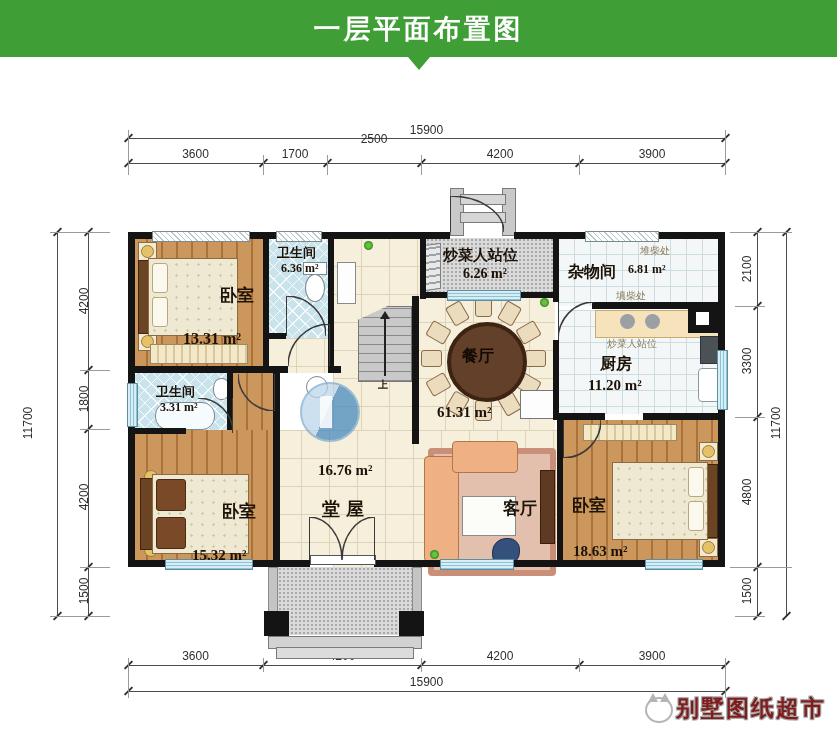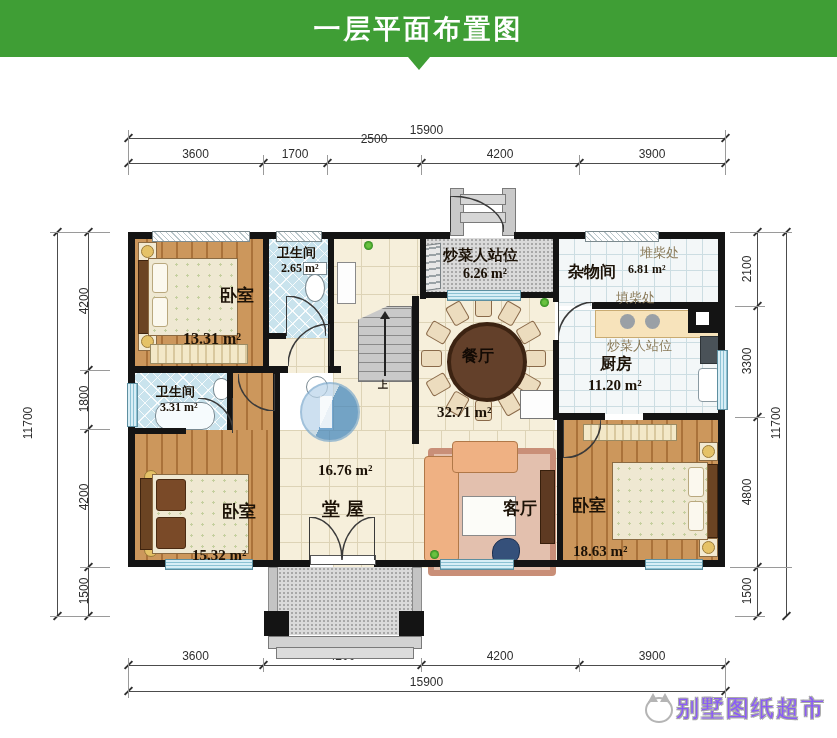--- a/index.html
+++ b/index.html
@@ -43,21 +43,21 @@
   .tileblue{position:absolute;z-index:5;background:#c9e3ed;
         background-image:repeating-linear-gradient(45deg,rgba(255,255,255,.85) 0 1px,transparent 1px 9px),
         repeating-linear-gradient(-45deg,rgba(255,255,255,.85) 0 1px,transparent 1px 9px);}
   .stipple{position:absolute;z-index:5;background:#dadada;
         background-image:radial-gradient(#a8a8a8 1px,transparent 1px);background-size:4px 4px;}
   
   .rlab{position:absolute;font-family:"Liberation Serif",serif;font-weight:bold;color:#1c1207;
         z-index:50;white-space:nowrap;}
   .alab{position:absolute;font-family:"Liberation Serif",serif;font-weight:bold;color:#1c1207;
         z-index:50;white-space:nowrap;}
-  .tiny{position:absolute;font-size:13px;color:#8a7a58;z-index:50;white-space:nowrap;}
+  .tiny{position:absolute;font-size:10px;color:#8a7a58;z-index:50;white-space:nowrap;}
   
   .furn{position:absolute;z-index:12;}
   .bedmat{background:#efe8d2;background-image:radial-gradient(#c5cf9f 1.2px,transparent 1.2px);
         background-size:11px 11px;border:1px solid #8a6a42;}
   .pillow{background:#fbf8ee;border:1px solid #b9a87e;border-radius:3px;}
   .nstand{background:#f3ead2;border:1px solid #8a6a42;}
   .lamp{border-radius:50%;background:#e5c267;border:1px solid #9a7a3a;}
   .bench{background:repeating-linear-gradient(90deg,#f3e8c8 0 6px,#d9c89e 6px 8px);border:1px solid #9a8a62;}
   .sofa{background:#efb183;border:1px solid #b07848;border-radius:4px;}
   .chair{position:absolute;width:15px;height:19px;background:#ecdcbe;border:1px solid #8a6a4a;
@@ -66,21 +66,21 @@
   
   .wm-cn{position:absolute;font-size:46px;font-weight:bold;letter-spacing:8px;
         color:rgba(125,125,125,.55);z-index:60;white-space:nowrap;}
   .wm-en{position:absolute;font-size:15px;font-weight:bold;letter-spacing:3.5px;
         color:rgba(95,150,205,.6);z-index:60;white-space:nowrap;}
   .wm-logo{position:absolute;width:56px;height:56px;border-radius:50%;z-index:60;
         background:linear-gradient(115deg,#b9d4ea 46%,#3d83bc 46%);opacity:.7;border:2px solid #7aa8cc;}
   .wm-logo:after{content:"";position:absolute;left:18px;top:12px;width:12px;height:32px;
         background:rgba(255,255,255,.85);}
   .corner-brand{position:absolute;z-index:70;font-family:"Liberation Serif",serif;
-        font-weight:normal;font-size:23px;color:#8b5cf6;letter-spacing:2px;white-space:nowrap;
+        font-weight:bold;font-size:23px;color:#7f1d1d;letter-spacing:2px;white-space:nowrap;
         text-shadow:-1px -1px 0 #a9a9a9,1px -1px 0 #a9a9a9,-1px 1px 0 #a9a9a9,1px 1px 0 #a9a9a9;}
   .cat{position:absolute;z-index:70;width:24px;height:22px;border-radius:50%;
         background:#fff;border:2px solid #b5b5b5;}
   .cat:before,.cat:after{content:"";position:absolute;top:-6px;width:0;height:0;
         border-left:5px solid transparent;border-right:5px solid transparent;
         border-bottom:9px solid #b5b5b5;}
   .cat:before{left:1px;} .cat:after{right:1px;}
   .stair{position:absolute;z-index:12;background:#c9c9c9;
         background-image:repeating-linear-gradient(0deg,#8a8a8a 0 1px,transparent 1px 9px);
         clip-path:polygon(0 18%,55% 0,100% 0,100% 100%,0 100%);border:1px solid #777;}
@@ -359,28 +359,28 @@
   <div class="furn pillow" style="left:688px;top:467px;width:14px;height:28px"></div>
   <div class="furn pillow" style="left:688px;top:501px;width:14px;height:28px"></div>
 
   <div class="greenplant" style="left:364px;top:241px"></div>
   <div class="greenplant" style="left:540px;top:298px"></div>
   <div class="greenplant" style="left:430px;top:550px"></div>
 
   <span class="rlab" style="left:220px;top:284px;font-size:17px">卧室</span>
   <span class="alab" style="left:183px;top:330px;font-size:16px">13.31 m²</span>
   <span class="rlab" style="left:277px;top:244px;font-size:13px">卫生间</span>
-  <span class="alab" style="left:281px;top:261px;font-size:12px">2.65 m²</span>
+  <span class="alab" style="left:281px;top:261px;font-size:12px">6.36 m²</span>
   <span class="rlab" style="left:443px;top:246px;font-size:15px">炒菜人站位</span>
   <span class="alab" style="left:463px;top:266px;font-size:14px">6.26 m²</span>
   <span class="rlab" style="left:568px;top:262px;font-size:16px">杂物间</span>
   <span class="alab" style="left:628px;top:262px;font-size:12px">6.81 m²</span>
   <span class="rlab" style="left:600px;top:354px;font-size:16px">厨房</span>
   <span class="alab" style="left:588px;top:377px;font-size:15px">11.20 m²</span>
-  <span class="alab" style="left:437px;top:404px;font-size:15px;z-index:65">32.71 m²</span>
+  <span class="alab" style="left:437px;top:404px;font-size:15px;z-index:65">61.31 m²</span>
   <span class="rlab" style="left:156px;top:383px;font-size:13px">卫生间</span>
   <span class="alab" style="left:160px;top:400px;font-size:12px">3.31 m²</span>
   <span class="alab" style="left:318px;top:462px;font-size:15px">16.76 m²</span>
   <span class="rlab" style="left:322px;top:497px;font-size:18px;letter-spacing:6px">堂屋</span>
   <span class="rlab" style="left:503px;top:497px;font-size:17px">客厅</span>
   <span class="rlab" style="left:222px;top:500px;font-size:17px">卧室</span>
   <span class="alab" style="left:192px;top:547px;font-size:15px">15.32 m²</span>
   <span class="rlab" style="left:572px;top:494px;font-size:17px">卧室</span>
   <span class="alab" style="left:573px;top:543px;font-size:15px">18.63 m²</span>
 

